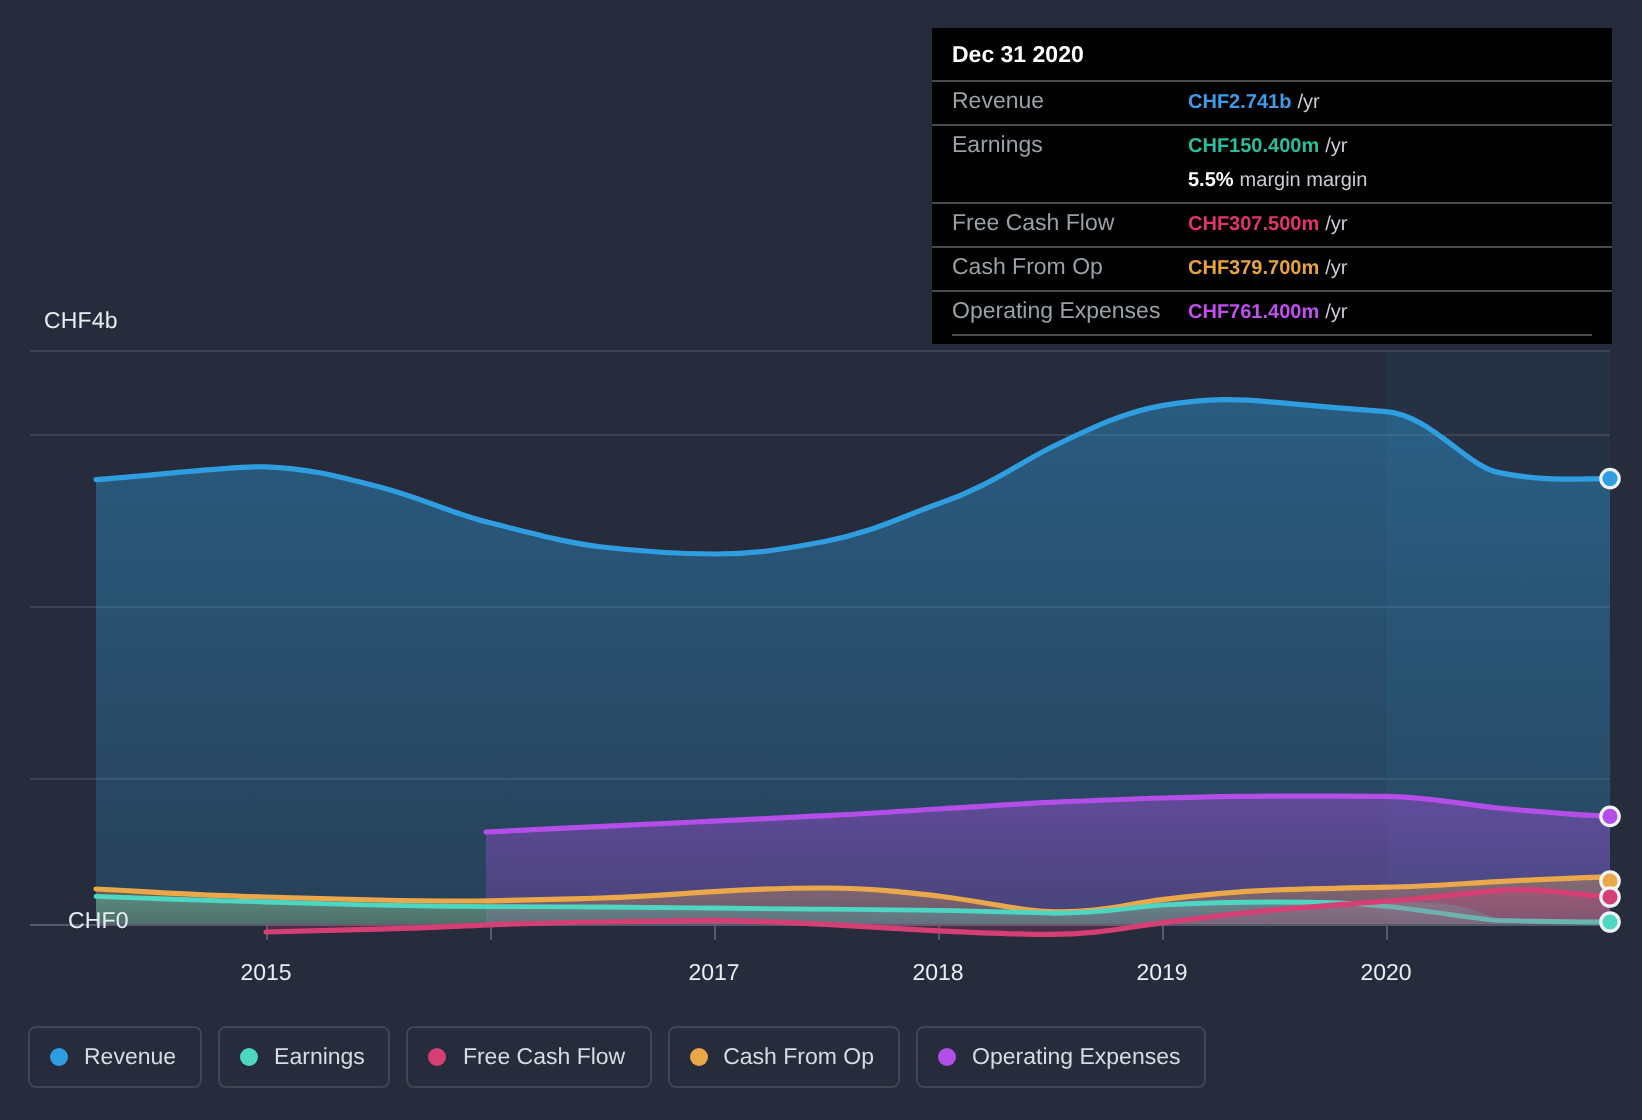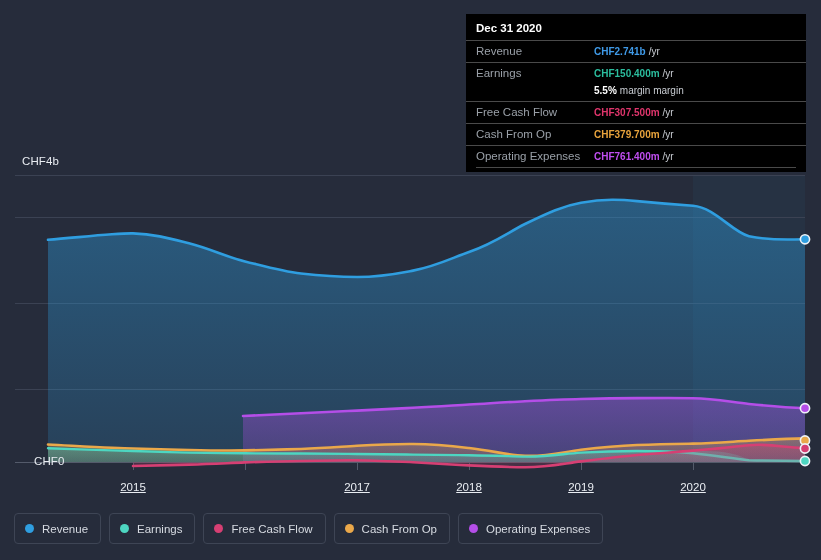--- a/index.html
+++ b/index.html
@@ -44,21 +44,20 @@
   .y-label.zero { left: 22px; top: 455px; margin-left: 12px; }
 
   
   .x-label {
     position: absolute;
     top: 481px;
     font-size: 11.5px;
     color: #e9edf2;
     transform: translateX(-50%);
     white-space: nowrap;
-    text-decoration: underline;
   }
 
   
   #tooltip {
     position: absolute;
     left: 466px;
     top: 14px;
     width: 340px;
     background: #000000;
     box-sizing: border-box;

